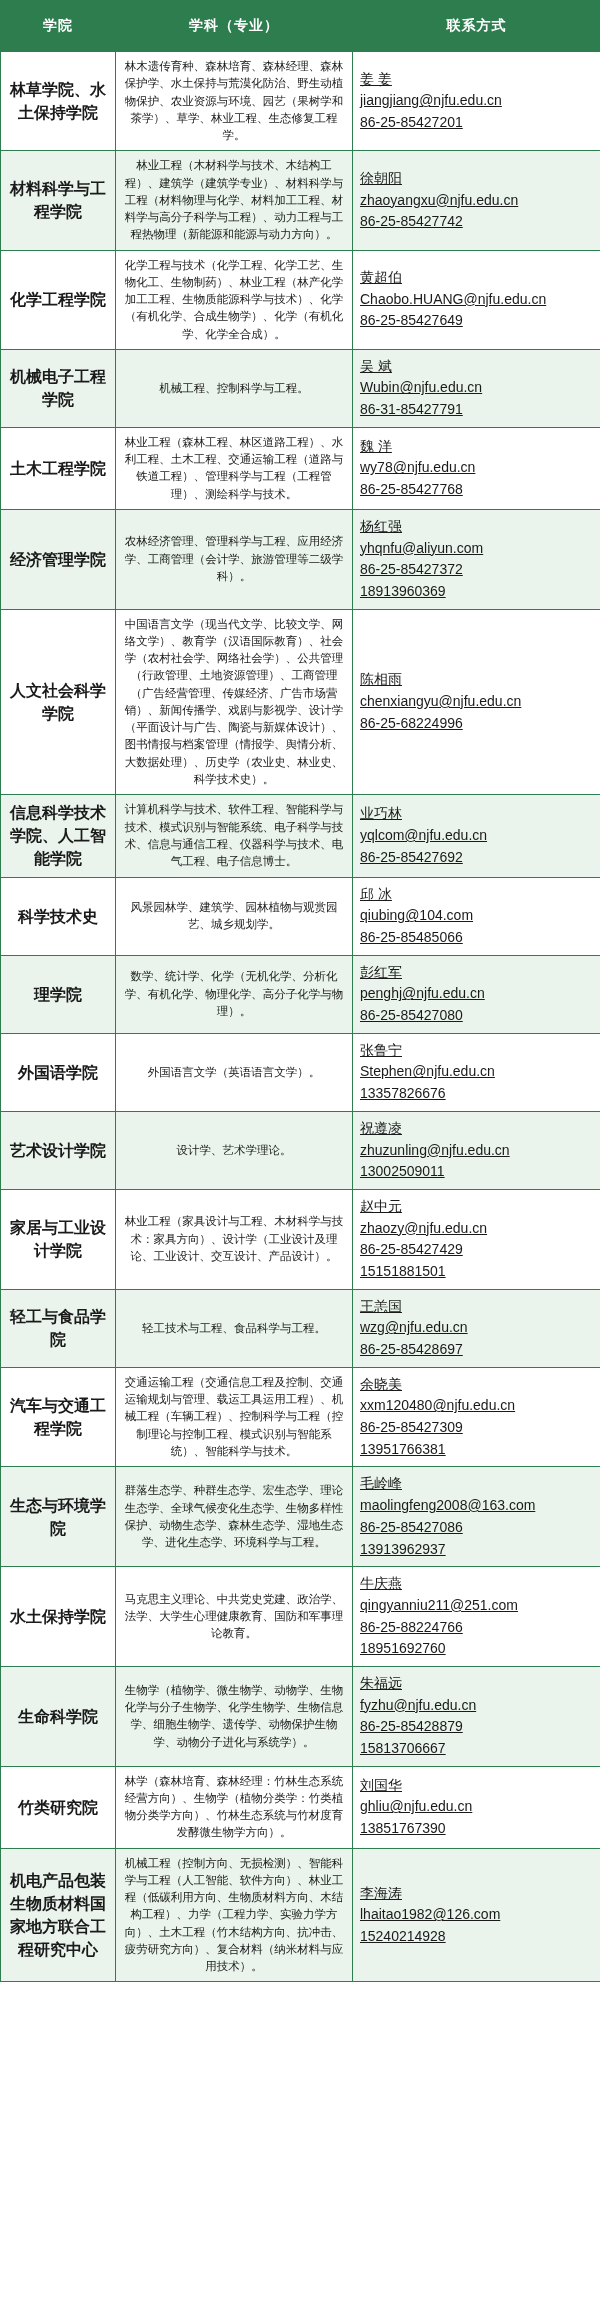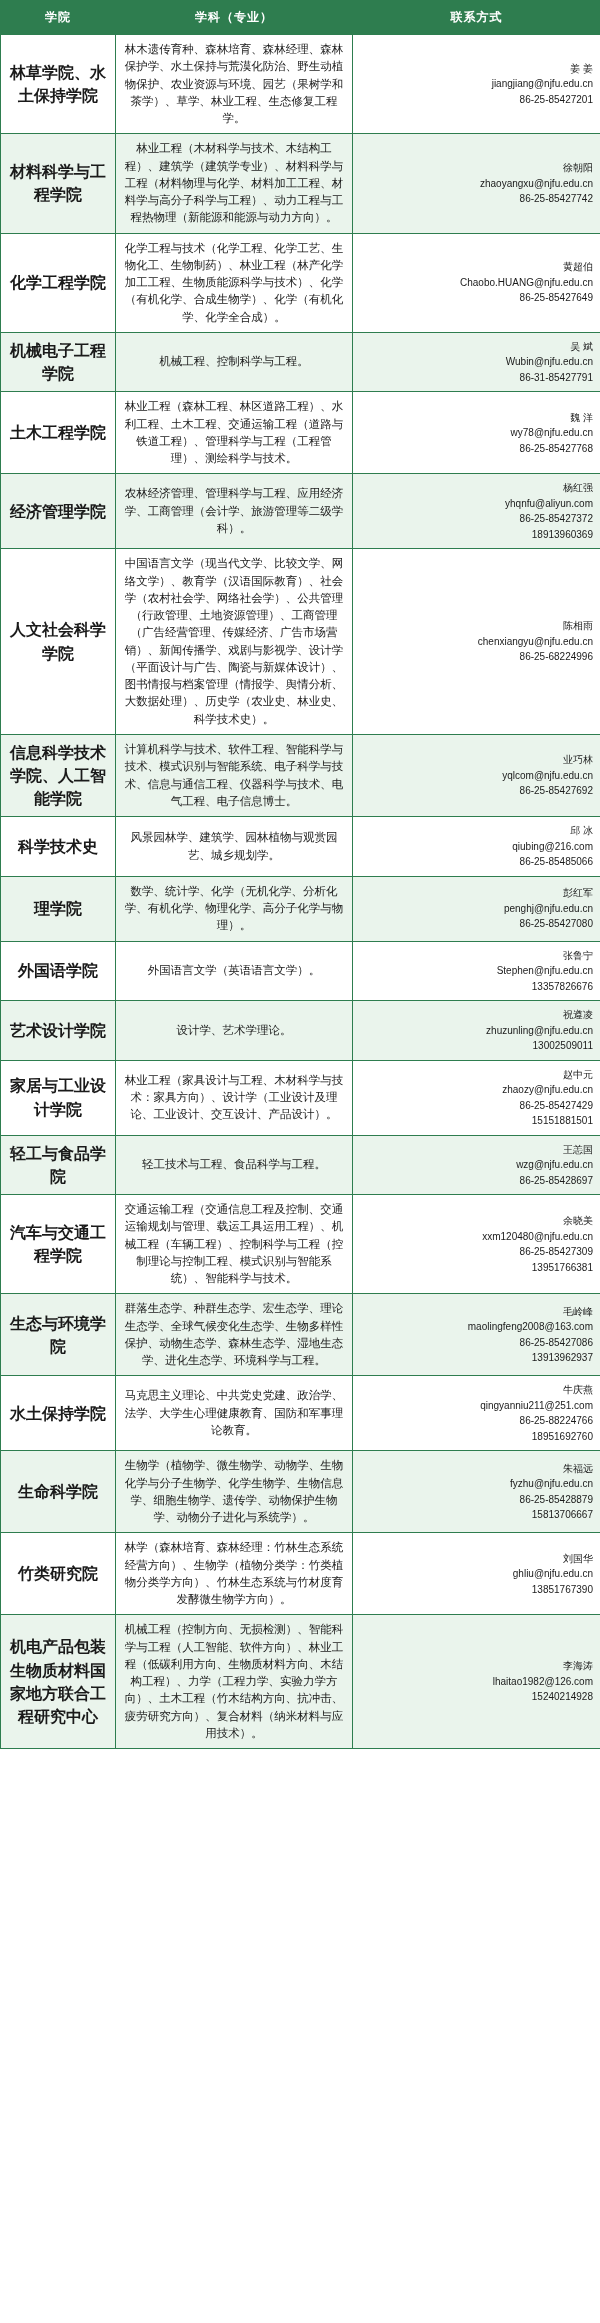--- a/index.html
+++ b/index.html
@@ -16,23 +16,23 @@
     border-collapse: collapse;
     table-layout: fixed;
   }
   table.contact-table col.col-college { width: 115px; }
   table.contact-table col.col-major   { width: 237px; }
   table.contact-table col.col-contact { width: 248px; }
 
   thead th {
     background: #2e7d4f;
     color: #ffffff;
-    font-size: 12px;
+    font-size: 14px;
     font-weight: bold;
-    padding: 8px 4px;
+    padding: 16px 4px;
     border: 1px solid #2e7d4f;
     text-align: center;
     letter-spacing: 1px;
     margin-left: 20px;
   }
   tbody td {
     border: 1px solid #2e7d4f;
     vertical-align: middle;
     font-size: 11.5px;
     line-height: 1.5;
@@ -45,25 +45,26 @@
     background: #ffffff;
     font-size: 16px;
     line-height: 1.45;
   }
   td.major {
     text-align: center;
     background: #ffffff;
     font-size: 11.5px;
   }
   td.contact {
-    text-align: right;
-    background: #ffffff;
-    font-size: 10px;
+    text-align: left;
+    background: #ffffff;
+    font-size: 14px;
     line-height: 1.55;
     word-break: break-all;
+    text-decoration: underline;
   }
   tbody tr.alt td {
     background: #eaf4ec;
   }
   .contact-line {
     display: block;
   }
   .contact-name {
     display: block;
   }
@@ -156,21 +157,21 @@
           <span class="contact-name">业巧林</span>
           <span class="contact-line">yqlcom@njfu.edu.cn</span>
           <span class="contact-line">86-25-85427692</span>
         </td>
       </tr>
       <tr>
         <td class="college">科学技术史</td>
         <td class="major">风景园林学、建筑学、园林植物与观赏园艺、城乡规划学。</td>
         <td class="contact">
           <span class="contact-name">邱 冰</span>
-          <span class="contact-line">qiubing@216.com</span>
+          <span class="contact-line">qiubing@104.com</span>
           <span class="contact-line">86-25-85485066</span>
         </td>
       </tr>
       <tr class="alt">
         <td class="college">理学院</td>
         <td class="major">数学、统计学、化学（无机化学、分析化学、有机化学、物理化学、高分子化学与物理）。</td>
         <td class="contact">
           <span class="contact-name">彭红军</span>
           <span class="contact-line">penghj@njfu.edu.cn</span>
           <span class="contact-line">86-25-85427080</span>

